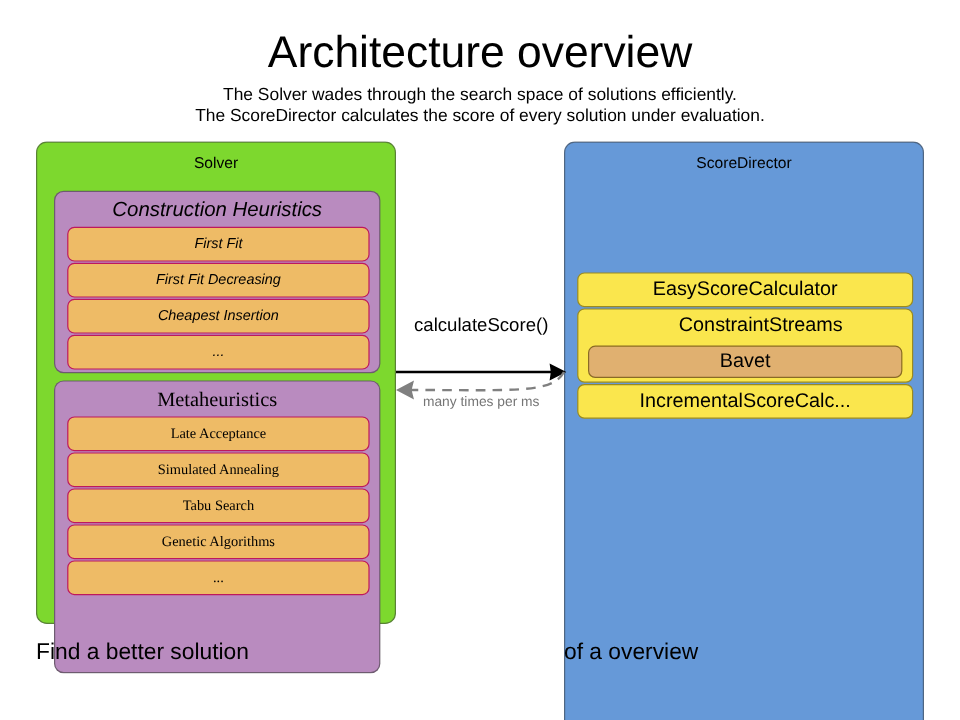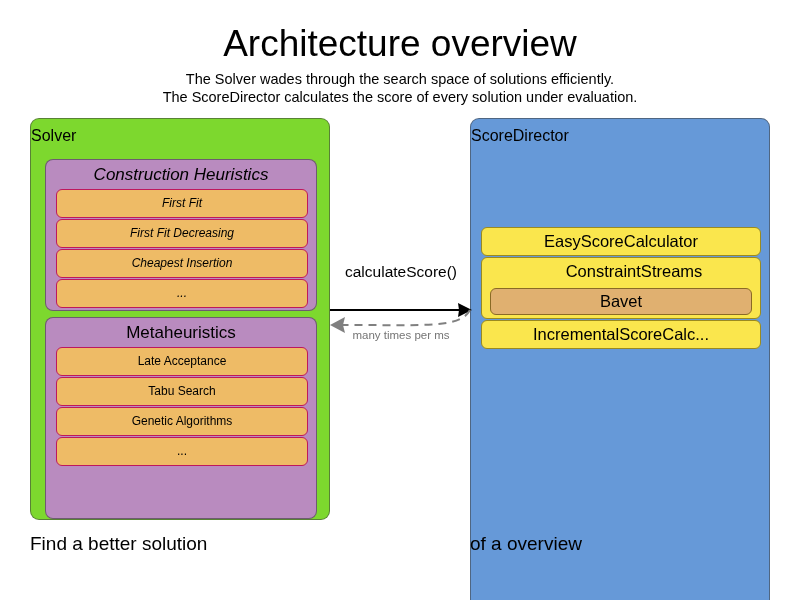--- a/index.html
+++ b/index.html
@@ -55,36 +55,37 @@
     top: 118px;
     width: 300px;
     height: 512px;
     background: #6699D8;
   }
   .panel-title {
     position: absolute;
     left: 0;
     top: 4px;
     width: 100%;
-    font-size: 16px;
+    text-align: center;
+    font-size: 13px;
     line-height: 26px;
   }
 
   
   .group {
     position: absolute;
     left: 14px;
     width: 272px;
     background: #B98BBF;
     border: 1px solid rgba(60,60,60,.6);
     border-radius: 8px;
     box-sizing: border-box;
   }
   #group-ch { top: 40px; height: 152px; font-style: italic; }
-  #group-mh { top: 198px; height: 202px; }
+  #group-mh { top: 198px; height: 244px; font-family: Liberation Serif, serif; }
   .group-title {
     position: absolute;
     left: 0;
     top: 3px;
     width: 100%;
     text-align: center;
     font-size: 17px;
     line-height: 24px;
   }
   .group-items {
@@ -213,20 +214,21 @@
       <div class="item-orange">First Fit Decreasing</div>
       <div class="item-orange">Cheapest Insertion</div>
       <div class="item-orange">...</div>
     </div>
   </div>
 
   <div id="group-mh" class="group">
     <div class="group-title">Metaheuristics</div>
     <div class="group-items">
       <div class="item-orange">Late Acceptance</div>
+      <div class="item-orange">Simulated Annealing</div>
       <div class="item-orange">Tabu Search</div>
       <div class="item-orange">Genetic Algorithms</div>
       <div class="item-orange">...</div>
     </div>
   </div>
 </div>
 
 <div id="scoredirector-panel" class="panel">
   <div class="panel-title">ScoreDirector</div>
 

